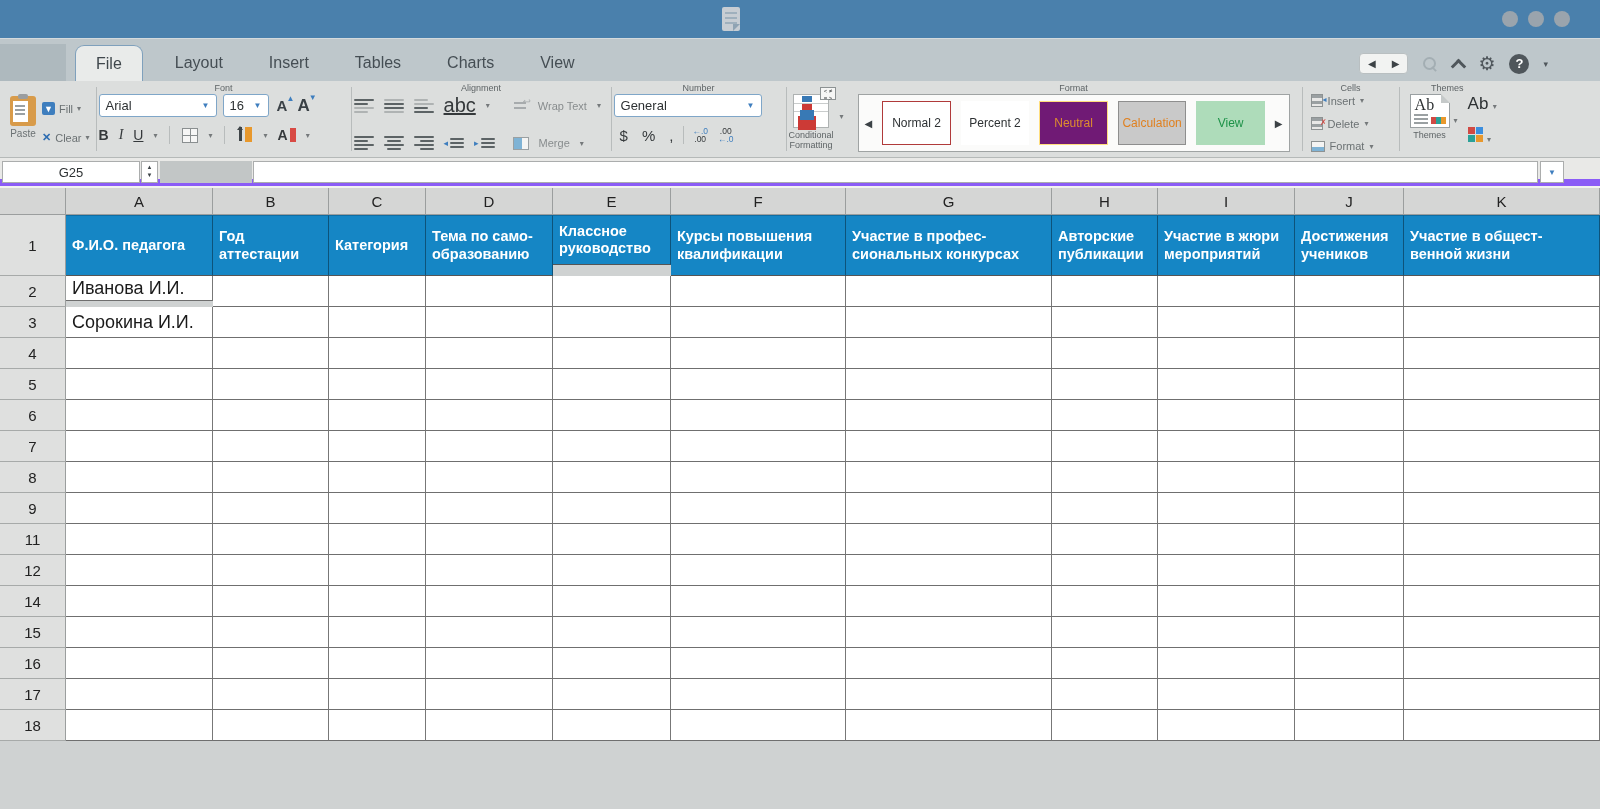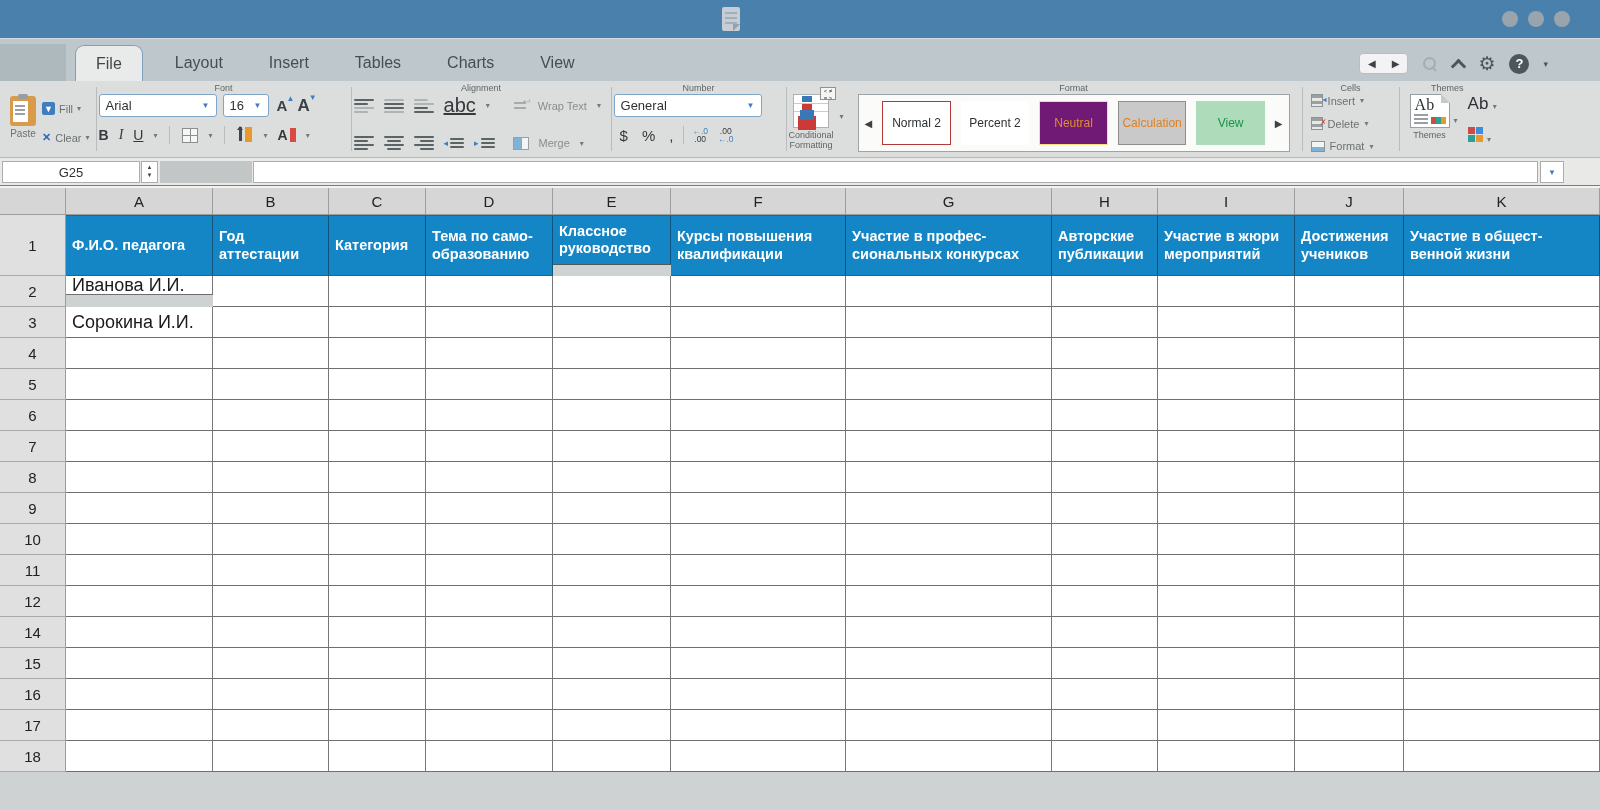--- a/index.html
+++ b/index.html
@@ -136,21 +136,21 @@
   .themes-doc .lines { position:absolute; left:3px; bottom:3px; width:14px; height:2px; background:#9aa0a2; box-shadow:0 -4px 0 #9aa0a2, 0 -8px 0 #9aa0a2; }
   .themes-doc .swatches { position:absolute; right:3px; bottom:3px; display:flex; }
   .themes-doc .swatches i { width:5px; height:7px; display:block; }
   .themes-caption { font-size:9px; color:#5e6466; margin-top:2px; }
   .themes-right { display:flex; flex-direction:column; justify-content:space-between; height:52px; margin-left:10px; }
   .ab-fonts { font-size:17px; color:#2d3133; }
   .color-quad { display:inline-block; width:15px; height:15px; position:relative; }
   .color-quad i { position:absolute; width:7px; height:7px; }
 
   
-  .formulabar { height:28px; background:#e9e9e7; border-bottom:1px solid #8b5cf6; display:flex; align-items:center; position:relative; }
+  .formulabar { height:28px; background:#e9e9e7; border-bottom:7px solid #8b5cf6; display:flex; align-items:center; position:relative; }
   .namebox { position:absolute; left:2px; top:3px; width:138px; height:22px; background:#fff; border:1px solid #abadad; display:flex; align-items:center; justify-content:center; font-size:13px; color:#2d3133; }
   .stepper { position:absolute; left:141px; top:3px; width:17px; height:22px; background:#fff; border:1px solid #abadad; display:flex; flex-direction:column; align-items:center; justify-content:center; font-size:6px; color:#3c4246; line-height:1.3; }
   .fx-gap { position:absolute; left:160px; top:3px; width:92px; height:22px; background:#c2c6c6; }
   .formula-field { position:absolute; left:253px; top:3px; right:62px; height:22px; background:#fff; border:1px solid #abadad; font-size:13px; padding:0 6px; color:#2d3133; display:flex; align-items:center; }
   .fb-dd { position:absolute; right:36px; top:3px; width:24px; height:22px; background:#fff; border:1px solid #abadad; display:flex; align-items:center; justify-content:center; }
 
   
   .grid-wrap { position:relative; background:#cfd2d2; }
   .colheads { display:flex; height:29px; background:#d5d6d5; border-top:2px solid #f2f2f0; }
   .colheads .corner { background:#d5d6d5; border-right:1px solid #9b9e9e; border-bottom:1px solid #9b9e9e; }
@@ -494,21 +494,21 @@
 публикации</div>
         <div class="cell" style="width: 137px; flex: 0 0 137px; height: 61px;">Участие в жюри
 мероприятий</div>
         <div class="cell" style="width: 109px; flex: 0 0 109px; height: 61px;">Достижения
 учеников</div>
         <div class="cell" style="width: 196px; flex: 0 0 196px; height: 61px;">Участие в общест-
 венной жизни</div>
       </div>
       <div class="grid-row">
         <div class="rownum" style="height: 31px;">2</div>
-        <div class="cell" style="width: 147px; flex: 0 0 147px; height: 19px;">Иванова И.И.</div>
+        <div class="cell" style="width: 147px; flex: 0 0 147px; height: 25px;">Иванова И.И.</div>
         <div class="cell" style="width: 116px; flex: 0 0 116px; height: 31px;"></div>
         <div class="cell" style="width: 97px; flex: 0 0 97px; height: 31px;"></div>
         <div class="cell" style="width: 127px; flex: 0 0 127px; height: 31px;"></div>
         <div class="cell" style="width: 118px; flex: 0 0 118px; height: 31px;"></div>
         <div class="cell" style="width: 175px; flex: 0 0 175px; height: 31px;"></div>
         <div class="cell" style="width: 206px; flex: 0 0 206px; height: 31px;"></div>
         <div class="cell" style="width: 106px; flex: 0 0 106px; height: 31px;"></div>
         <div class="cell" style="width: 137px; flex: 0 0 137px; height: 31px;"></div>
         <div class="cell" style="width: 109px; flex: 0 0 109px; height: 31px;"></div>
         <div class="cell" style="width: 196px; flex: 0 0 196px; height: 31px;"></div>
@@ -605,34 +605,20 @@
         <div class="cell" style="width: 127px; flex: 0 0 127px; height: 31px;"></div>
         <div class="cell" style="width: 118px; flex: 0 0 118px; height: 31px;"></div>
         <div class="cell" style="width: 175px; flex: 0 0 175px; height: 31px;"></div>
         <div class="cell" style="width: 206px; flex: 0 0 206px; height: 31px;"></div>
         <div class="cell" style="width: 106px; flex: 0 0 106px; height: 31px;"></div>
         <div class="cell" style="width: 137px; flex: 0 0 137px; height: 31px;"></div>
         <div class="cell" style="width: 109px; flex: 0 0 109px; height: 31px;"></div>
         <div class="cell" style="width: 196px; flex: 0 0 196px; height: 31px;"></div>
       </div>
       <div class="grid-row">
-        <div class="rownum" style="height: 31px;">10</div>
-        <div class="cell" style="width: 147px; flex: 0 0 147px; height: 31px;"></div>
-        <div class="cell" style="width: 116px; flex: 0 0 116px; height: 31px;"></div>
-        <div class="cell" style="width: 97px; flex: 0 0 97px; height: 31px;"></div>
-        <div class="cell" style="width: 127px; flex: 0 0 127px; height: 31px;"></div>
-        <div class="cell" style="width: 118px; flex: 0 0 118px; height: 31px;"></div>
-        <div class="cell" style="width: 175px; flex: 0 0 175px; height: 31px;"></div>
-        <div class="cell" style="width: 206px; flex: 0 0 206px; height: 31px;"></div>
-        <div class="cell" style="width: 106px; flex: 0 0 106px; height: 31px;"></div>
-        <div class="cell" style="width: 137px; flex: 0 0 137px; height: 31px;"></div>
-        <div class="cell" style="width: 109px; flex: 0 0 109px; height: 31px;"></div>
-        <div class="cell" style="width: 196px; flex: 0 0 196px; height: 31px;"></div>
-      </div>
-      <div class="grid-row">
         <div class="rownum" style="height: 31px;">11</div>
         <div class="cell" style="width: 147px; flex: 0 0 147px; height: 31px;"></div>
         <div class="cell" style="width: 116px; flex: 0 0 116px; height: 31px;"></div>
         <div class="cell" style="width: 97px; flex: 0 0 97px; height: 31px;"></div>
         <div class="cell" style="width: 127px; flex: 0 0 127px; height: 31px;"></div>
         <div class="cell" style="width: 118px; flex: 0 0 118px; height: 31px;"></div>
         <div class="cell" style="width: 175px; flex: 0 0 175px; height: 31px;"></div>
         <div class="cell" style="width: 206px; flex: 0 0 206px; height: 31px;"></div>
         <div class="cell" style="width: 106px; flex: 0 0 106px; height: 31px;"></div>
         <div class="cell" style="width: 137px; flex: 0 0 137px; height: 31px;"></div>

